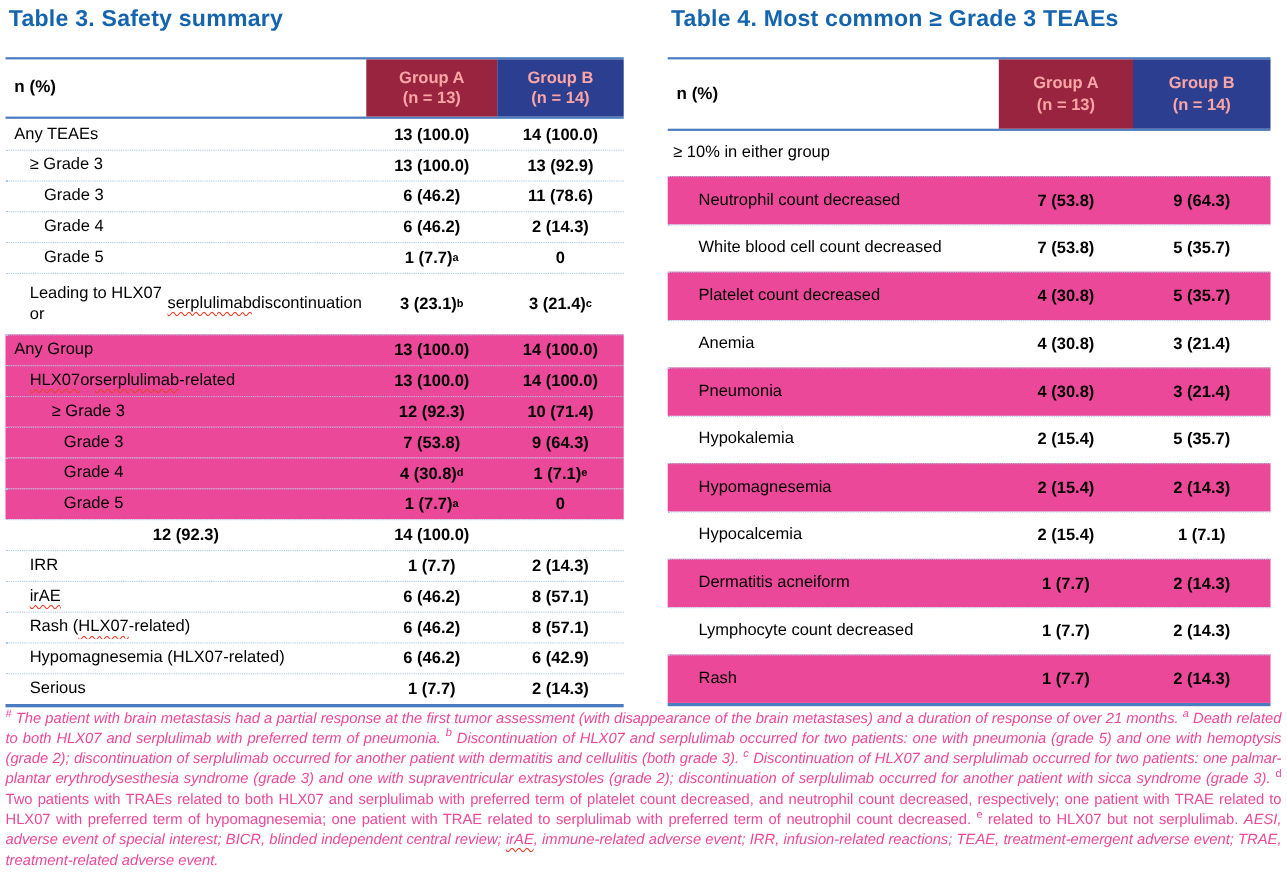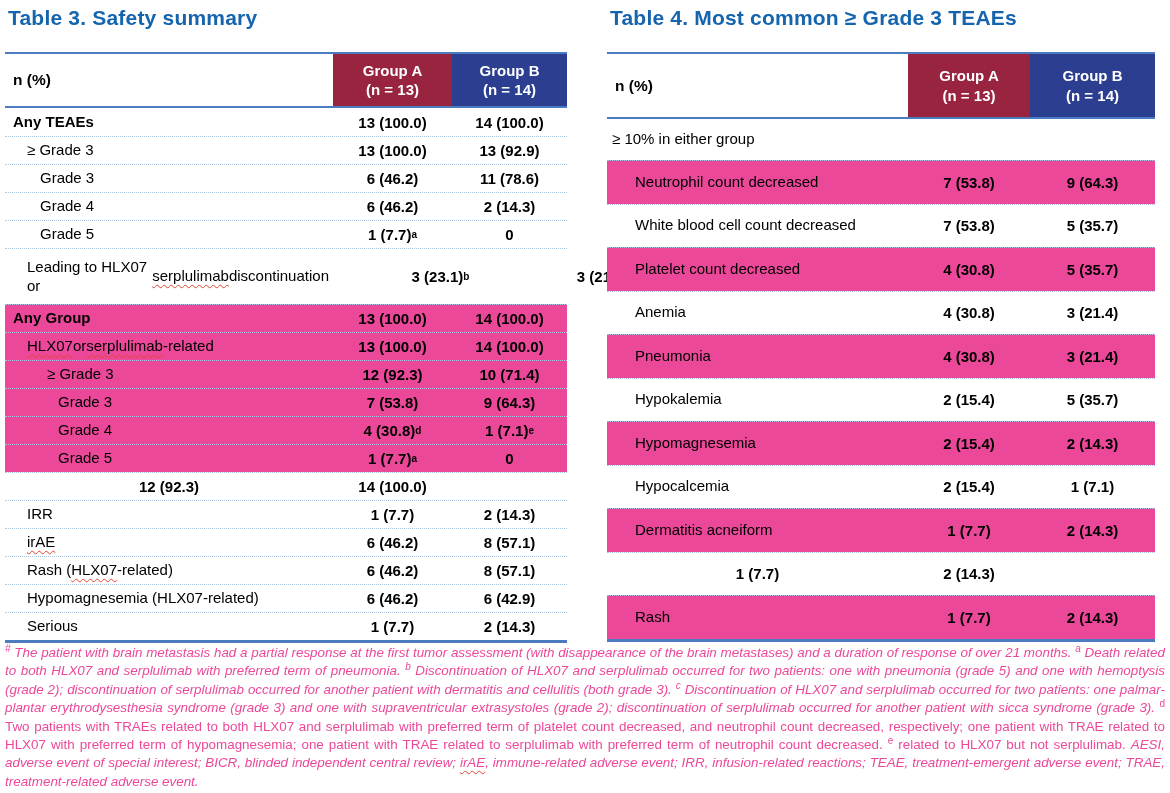--- a/index.html
+++ b/index.html
@@ -12,34 +12,34 @@
   #panel-right{left:607px;width:548px;}
   .tbl-title{font-size:21px;font-weight:bold;color:#1464AE;padding:6px 0 15px 3px;height:31px;letter-spacing:.2px;}
   .tbl{border-top:2px solid #4A7CBF;border-bottom:3px solid #4A7CBF;box-sizing:border-box;}
   .hdr{display:grid;border-bottom:2px solid #4A7CBF;}
   .t3 .hdr,.t3 .row{grid-template-columns:328px 119px 115px;}
   .t4 .hdr,.t4 .row{grid-template-columns:301px 122px 125px;}
   .t3 .hdr{height:52px;}
   .t4 .hdr{height:63px;}
   .hlab{display:flex;align-items:center;padding-left:8px;font-weight:bold;font-size:15.5px;color:#000;}
   .hgrp{display:flex;flex-direction:column;align-items:center;justify-content:center;
-        color:#ffffff;font-weight:bold;font-size:15px;line-height:1.3;text-align:center;}
+        color:#fca5a5;font-weight:bold;font-size:15px;line-height:1.3;text-align:center;}
   .hga{background:#992440;}
   .hgb{background:#2C3E90;}
   .row{display:grid;box-sizing:border-box;}
   .row + .row{border-top:1px dotted #A9C7E4;}
   .t3 .row{height:28px;}
-  .t3 .row.tall{height:56px;gap:48px;}
+  .t3 .row.tall{height:56px;}
   .t4 .row{height:43.5px;}
   .t4 .row.sec{height:41px;}
   .shade{background:#ec4899;}
   .cell{display:flex;align-items:center;font-size:15px;color:#000;}
   .val{justify-content:center;text-align:center;font-weight:bold;}
   .lab{line-height:1.25;padding-right:4px;}
-  .t3 .ind0{padding-left:8px;font-weight:bold;}
+  .t3 .ind0{padding-left:8px;}
   .t3 .ind1{padding-left:22px;}
   .t3 .ind2{padding-left:35px;}
   .t3 .ind3{padding-left:42px;}
   .t3 .ind4{padding-left:53px;}
   .t4 .lab{padding-left:28px;}
   .t4 .sec .lab{padding-left:5px;grid-column:1 / -1;}
   sup{font-size:10px;line-height:0;vertical-align:super;}
   .sq{text-decoration-line:underline;text-decoration-style:wavy;
       text-decoration-color:#E2442F;text-decoration-thickness:1px;text-underline-offset:3px;}
   #footnote{position:absolute;left:5px;width:1160px;top:644px;
@@ -387,20 +387,23 @@
             <span>Dermatitis acneiform</span>
           </div>
           <div class="cell val">
             <span>1 (7.7)</span>
           </div>
           <div class="cell val">
             <span>2 (14.3)</span>
           </div>
         </div>
         <div class="row">
+          <div class="cell lab ">
+            <span>Lymphocyte count decreased</span>
+          </div>
           <div class="cell val">
             <span>1 (7.7)</span>
           </div>
           <div class="cell val">
             <span>2 (14.3)</span>
           </div>
         </div>
         <div class="row shade">
           <div class="cell lab ">
             <span>Rash</span>

